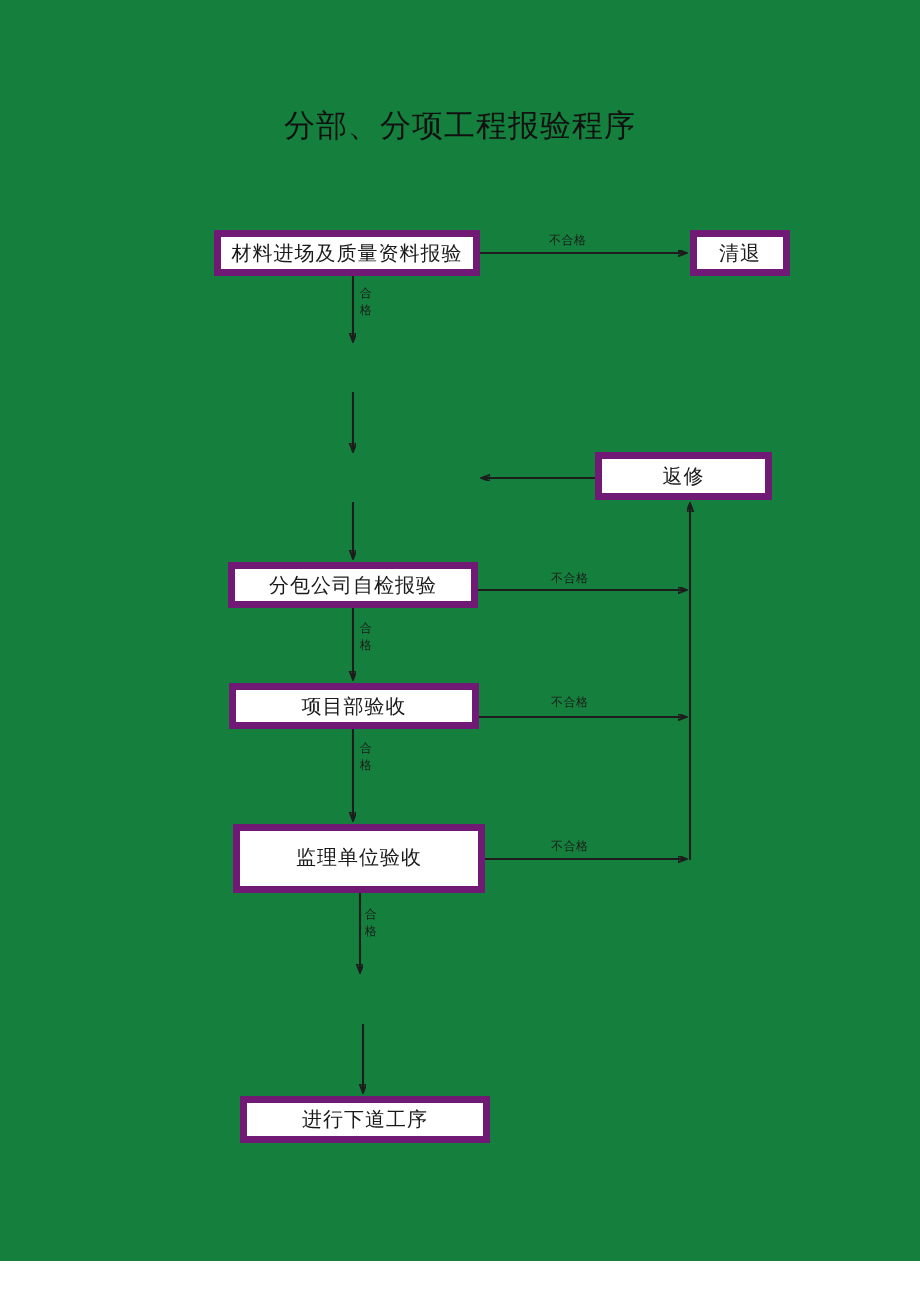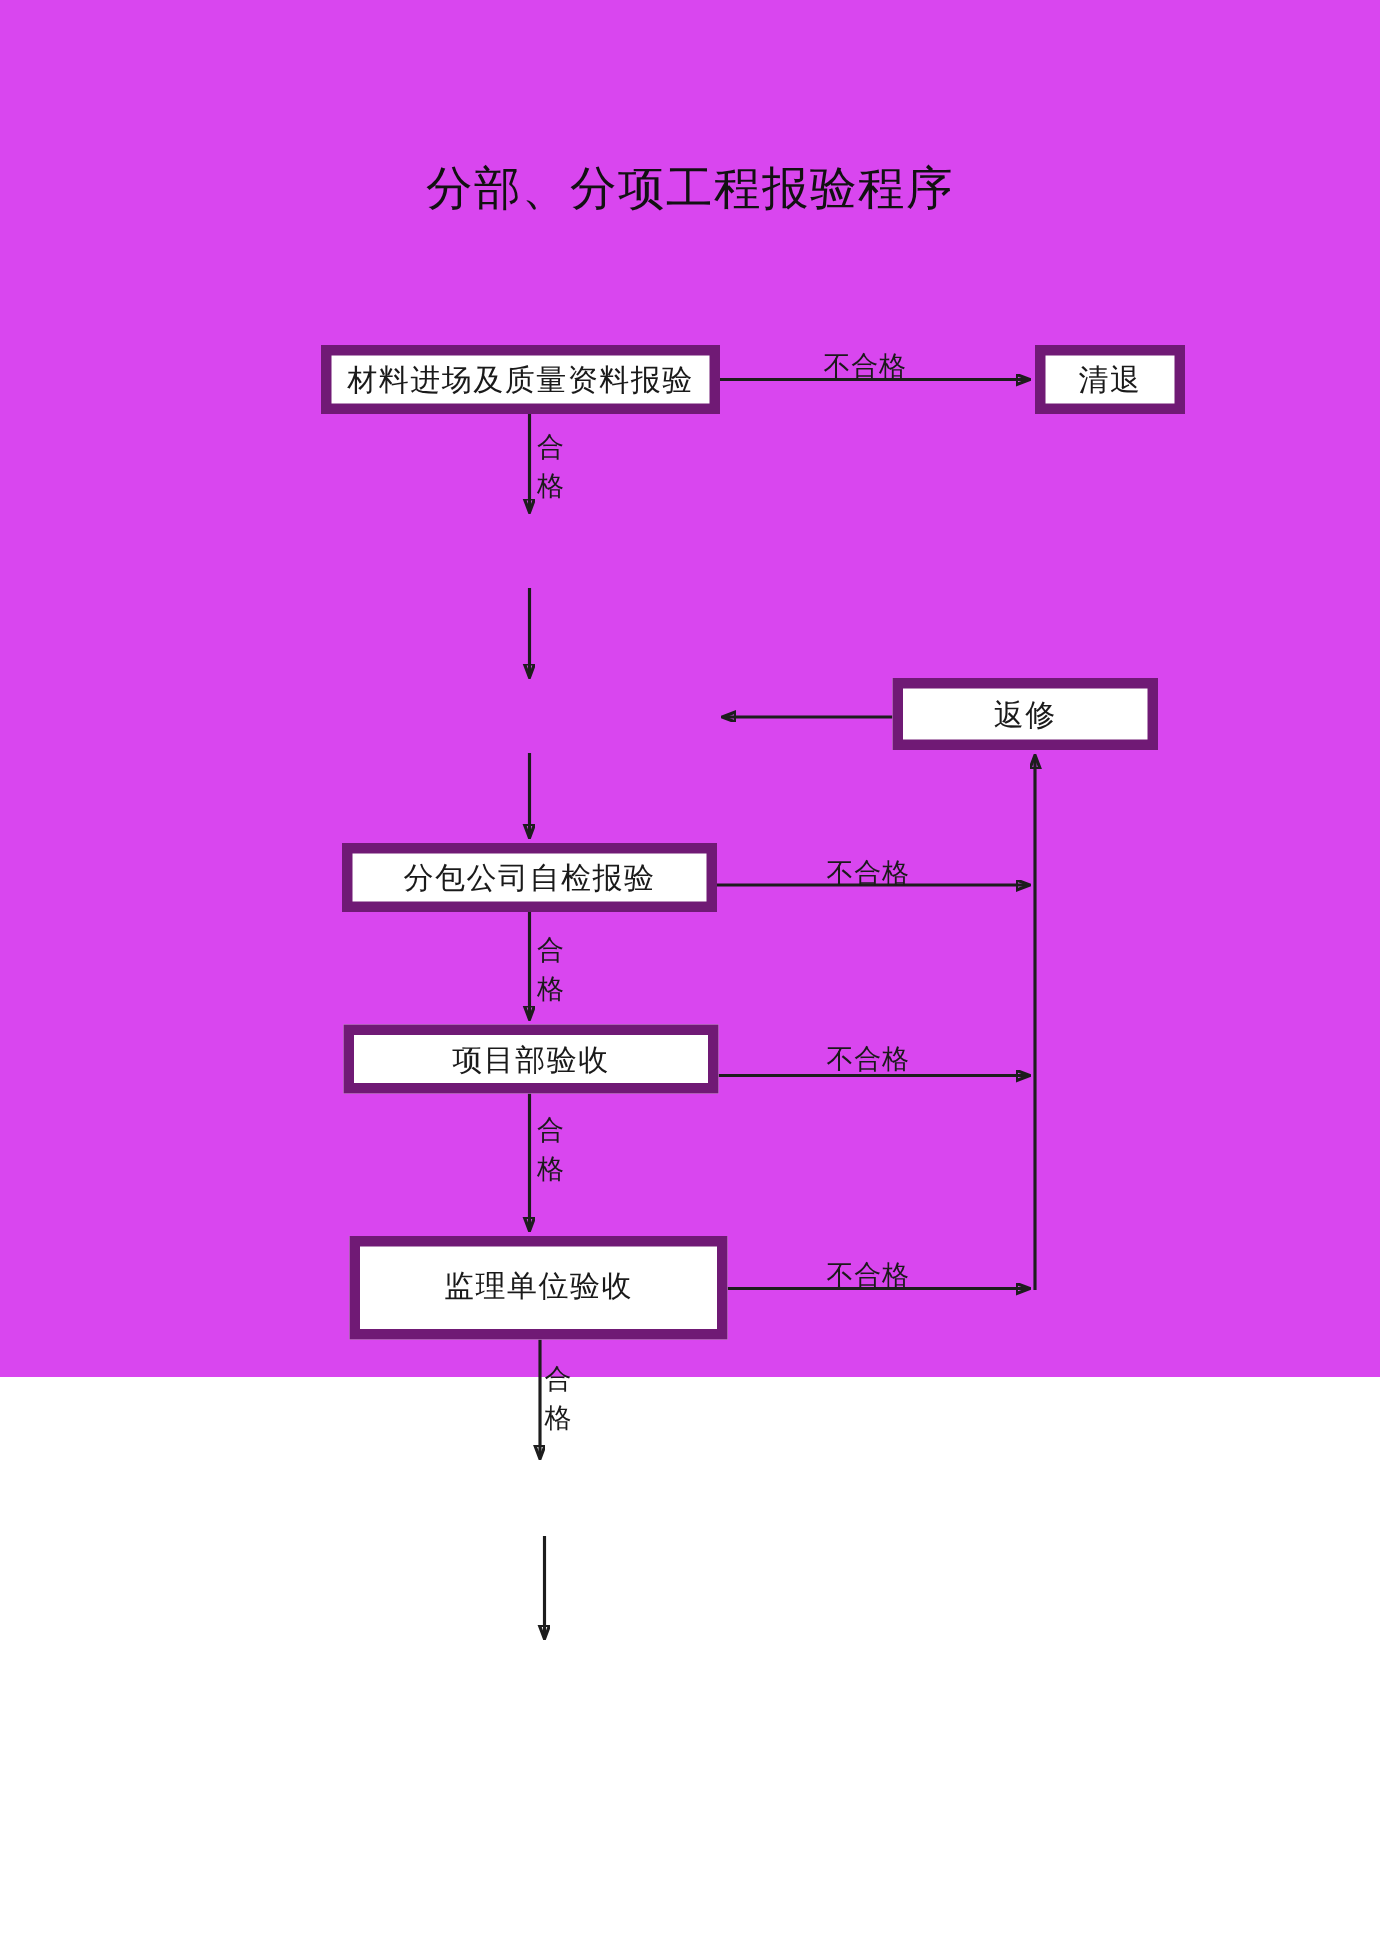--- a/index.html
+++ b/index.html
@@ -12,22 +12,22 @@
     height: 1301px;
     position: relative;
     font-family: "DejaVu Sans", "Liberation Sans", sans-serif;
     color: #1a1a1a;
     overflow: hidden;
   }
   #page {
     position: absolute;
     left: 0; top: 0;
     width: 920px;
-    height: 918px;
-    background: #d946ef;
+    height: 1261px;
+    background: #15803d;
   }
   #title {
     position: absolute;
     left: 0;
     top: 105px;
     width: 920px;
     text-align: center;
     font-size: 31px;
     font-weight: 400;
     letter-spacing: 1px;
@@ -47,21 +47,21 @@
     letter-spacing: 1px;
     font-family: "DejaVu Serif", "Liberation Serif", serif;
     white-space: nowrap;
   }
   .node.topalign {
     align-items: flex-start;
     padding-top: 13px;
   }
   .edge-label {
     position: absolute;
-    font-size: 18px;
+    font-size: 12px;
     color: #1a1a1a;
     letter-spacing: 0.5px;
     white-space: nowrap;
     font-family: Liberation Serif, serif;
   }
   .edge-label.vert {
     width: 16px;
     line-height: 1.45;
     text-align: center;
     white-space: normal;
@@ -141,20 +141,23 @@
 
   <div class="node topalign" style="left:233px; top:824px; width:252px; height:69px;">
     <span>监理单位验收</span>
   </div>
 
   <div class="node" style="left:229px; top:683px; width:250px; height:46px;">
     <span>项目部验收</span>
   </div>
 
 
+  <div class="node" style="left:240px; top:1096px; width:250px; height:47px;">
+    <span>进行下道工序</span>
+  </div>
 
   <div class="edge-label" style="left:549px; top:232px;">不合格</div>
 
   <div class="edge-label vert" style="left:358px; top:285px;">合格</div>
 
   <div class="edge-label" style="left:551px; top:570px;">不合格</div>
 
   <div class="edge-label vert" style="left:358px; top:620px;">合格</div>
 
   <div class="edge-label" style="left:551px; top:694px;">不合格</div>

